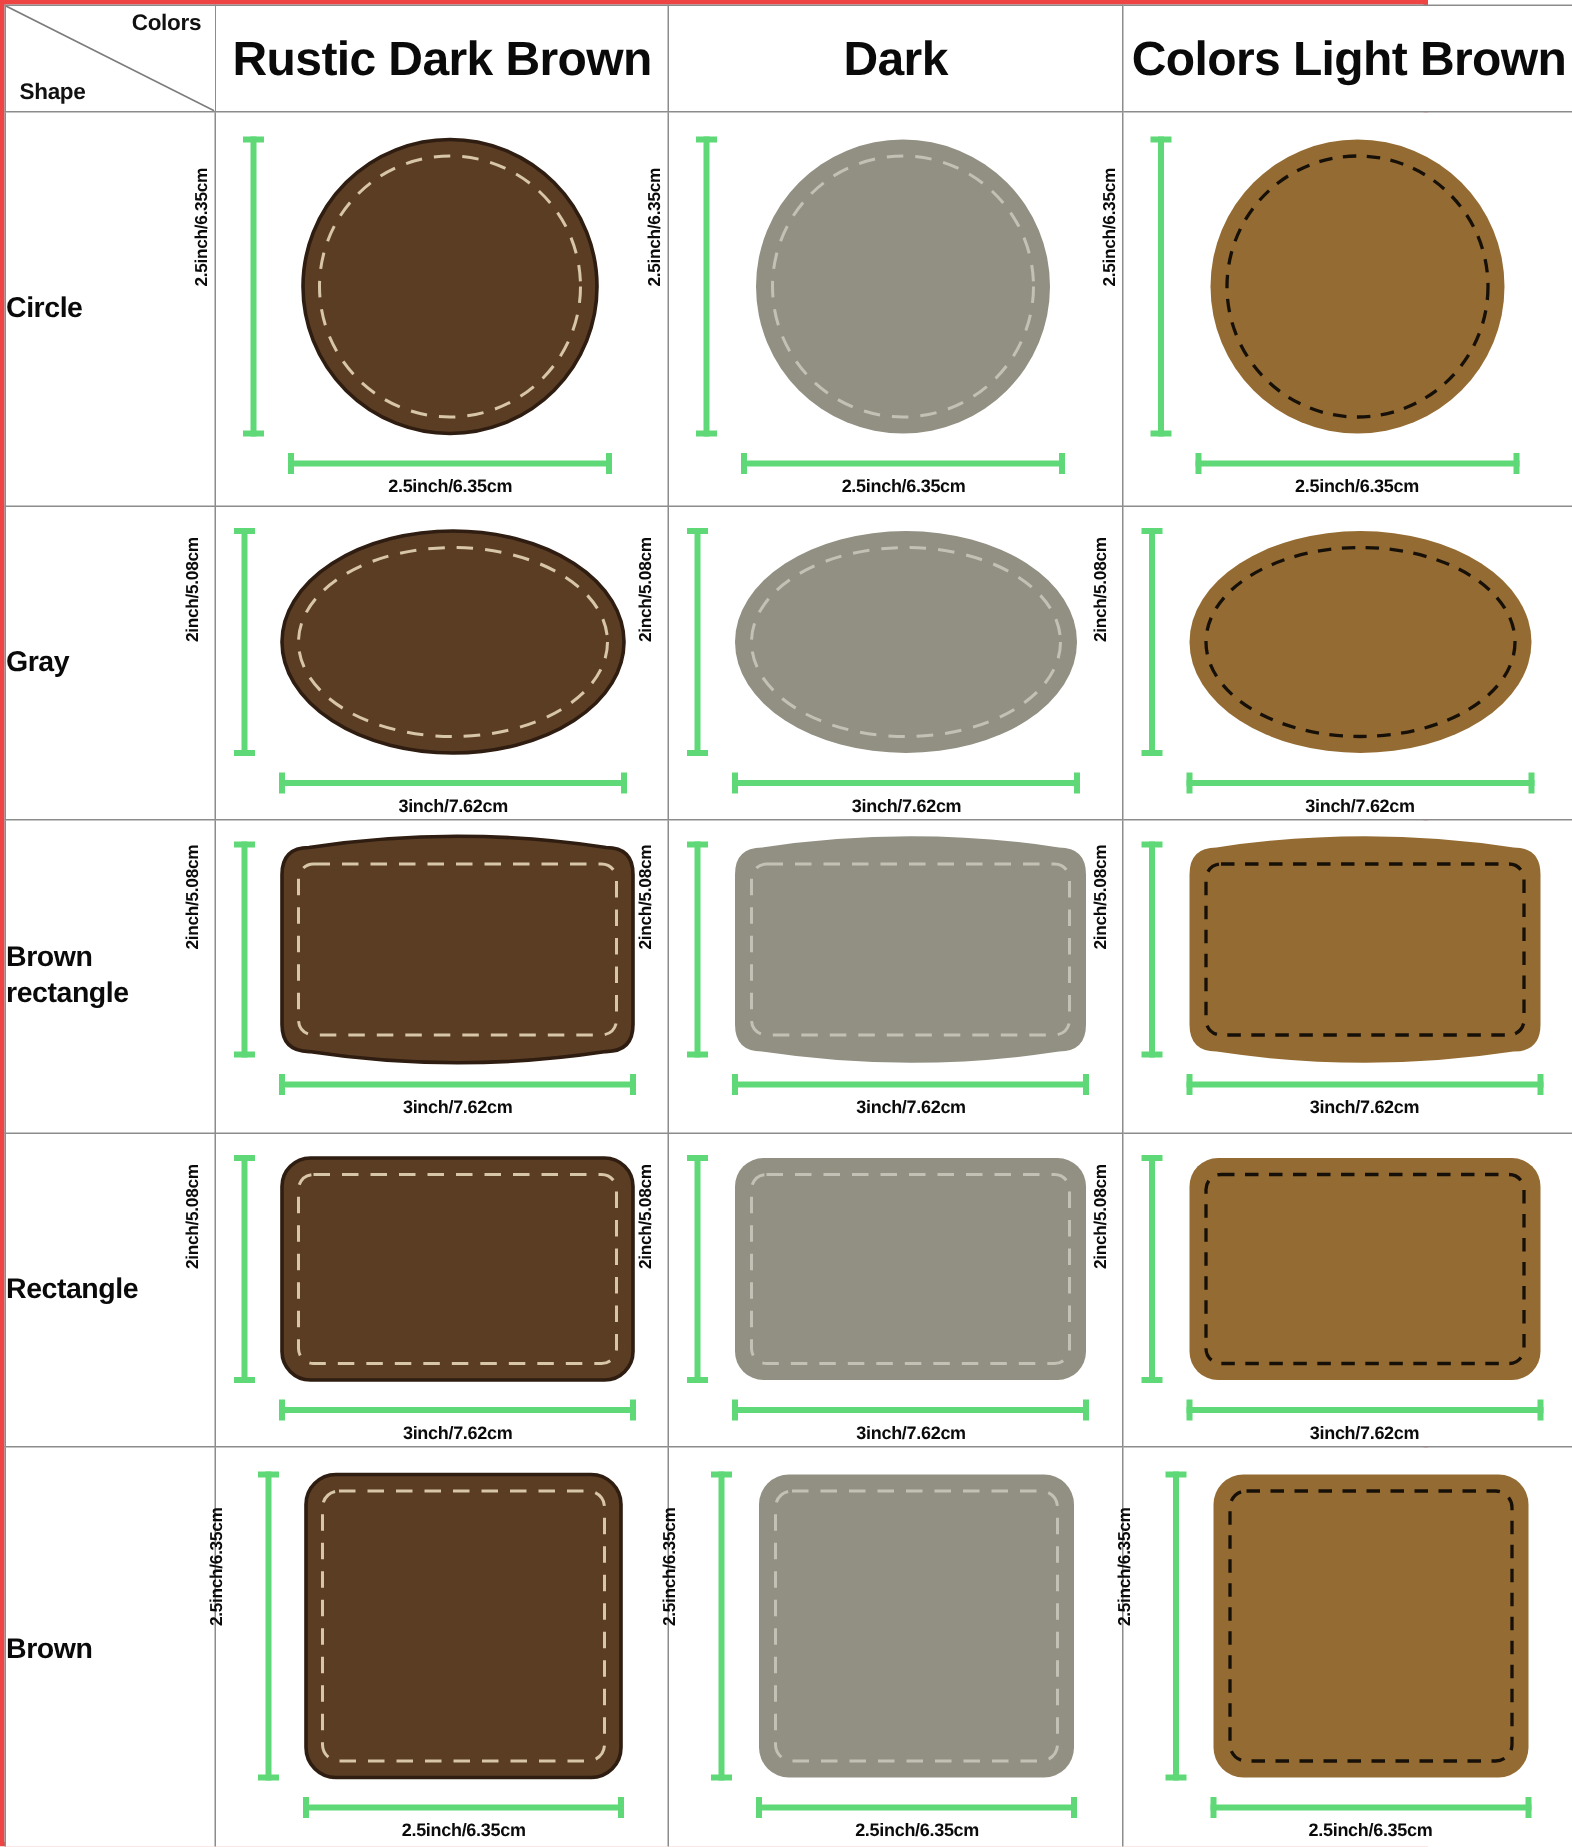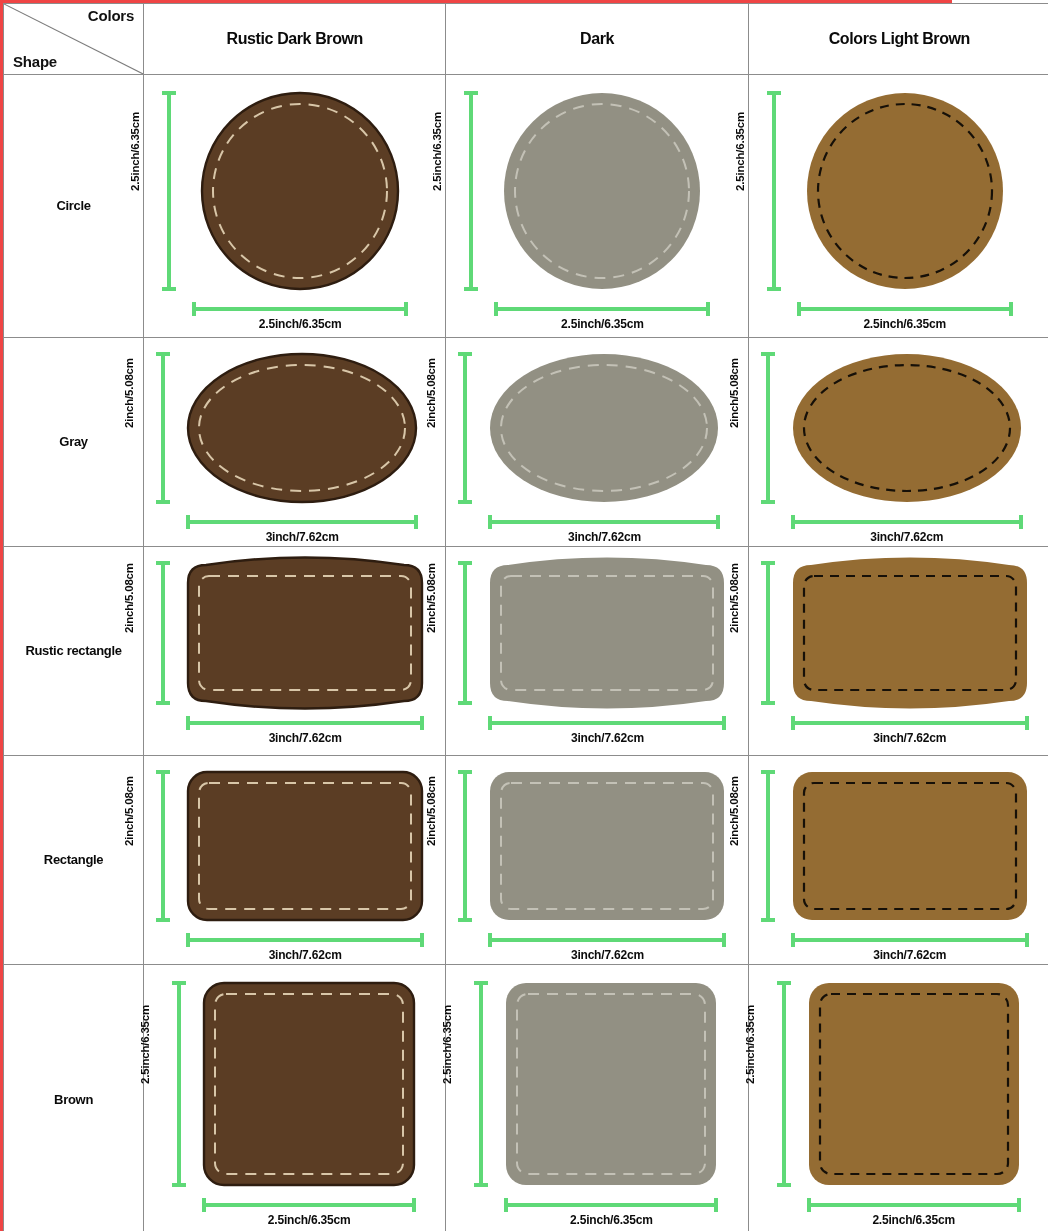--- a/index.html
+++ b/index.html
@@ -45,31 +45,30 @@
   .corner .lbl-colors{
     position:absolute;right:9px;top:3px;
     font-size:15px;font-weight:700;letter-spacing:-0.2px;
   }
   .corner .lbl-shape{
     position:absolute;left:9px;bottom:4px;
     font-size:15px;font-weight:700;letter-spacing:-0.2px;
   }
   .colhead{
     text-align:center;
-    font-size:16px;
+    font-size:32px;
     font-weight:700;
     letter-spacing:-0.4px;
     color:#0a0a0a;
     height:70px;
   }
 
   
   .rowlabel{
-    text-align:center;
-    font-size:13px;
+    font-size:19px;
     font-weight:700;
     letter-spacing:-0.3px;
     line-height:1.25;
     color:#0a0a0a;
   }
   .cellbox{
     position:relative;
     width:302px;
   }
 
@@ -227,21 +226,21 @@
                 </svg>
               </div>
               <div class="vbar" style="left: 17px; top: 14px; height: 152px;"></div>
               <div class="vlabel" style="left: -3px; top: 90px; transform-origin: left top; transform: rotate(180deg) translate(50%, 0px);">2inch/5.08cm</div>
               <div class="hbar" style="left: 42px; width: 232px; top: 182px;"></div>
               <div class="hlabel" style="left: 42px; width: 232px; top: 192px;">3inch/7.62cm</div>
             </div>
           </td>
         </tr>
         <tr>
-          <td class="rowlabel" style="height: 208px;"><span>Rustic rectangle</span></td>
+          <td class="rowlabel" style="height: 208px;"><span>Brown rectangle</span></td>
           <td style="height: 208px;">
             <div class="cellbox" style="height: 208px;">
               <div class="shapewrap" style="left: 42px; top: 14px;">
                 <svg width="238" height="144" viewBox="0 0 238 144">
                   <path d="M 20 3.95
                Q 119 -11 218 3.95
                Q 236 3.95 236 21.95
                L 236 122.05
                Q 236 140.05 218 140.05
                Q 119 155 20 140.05

